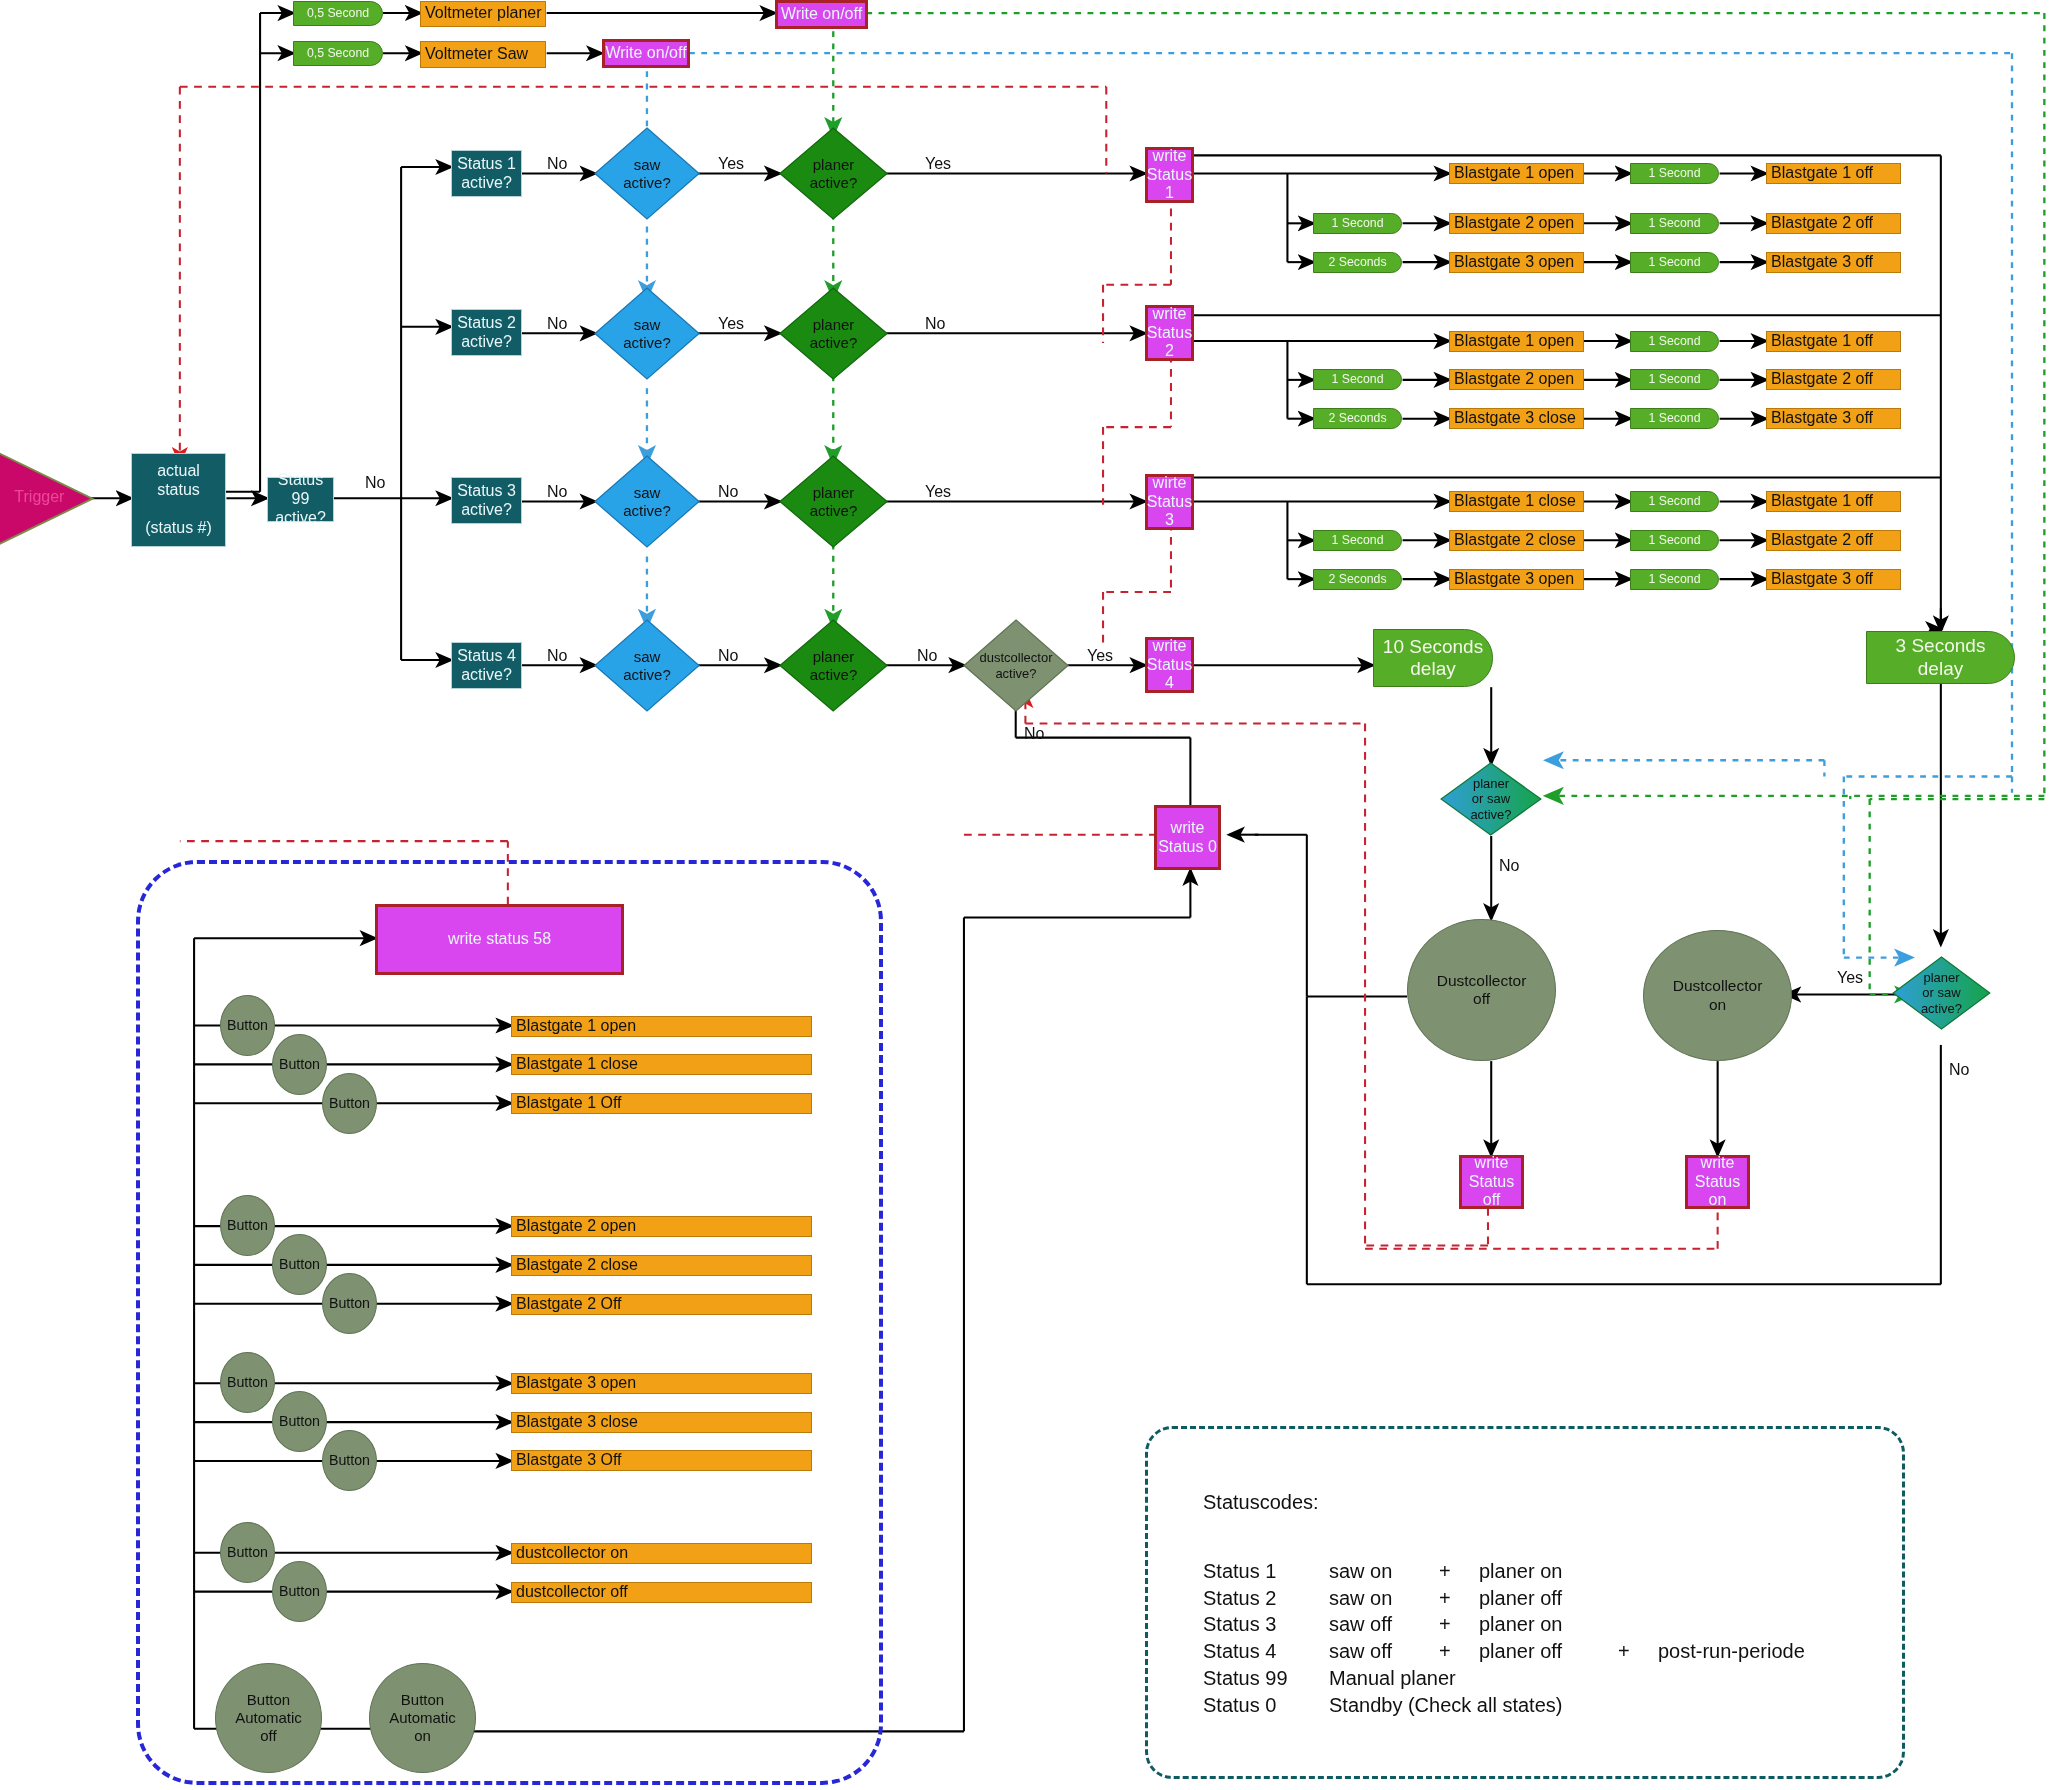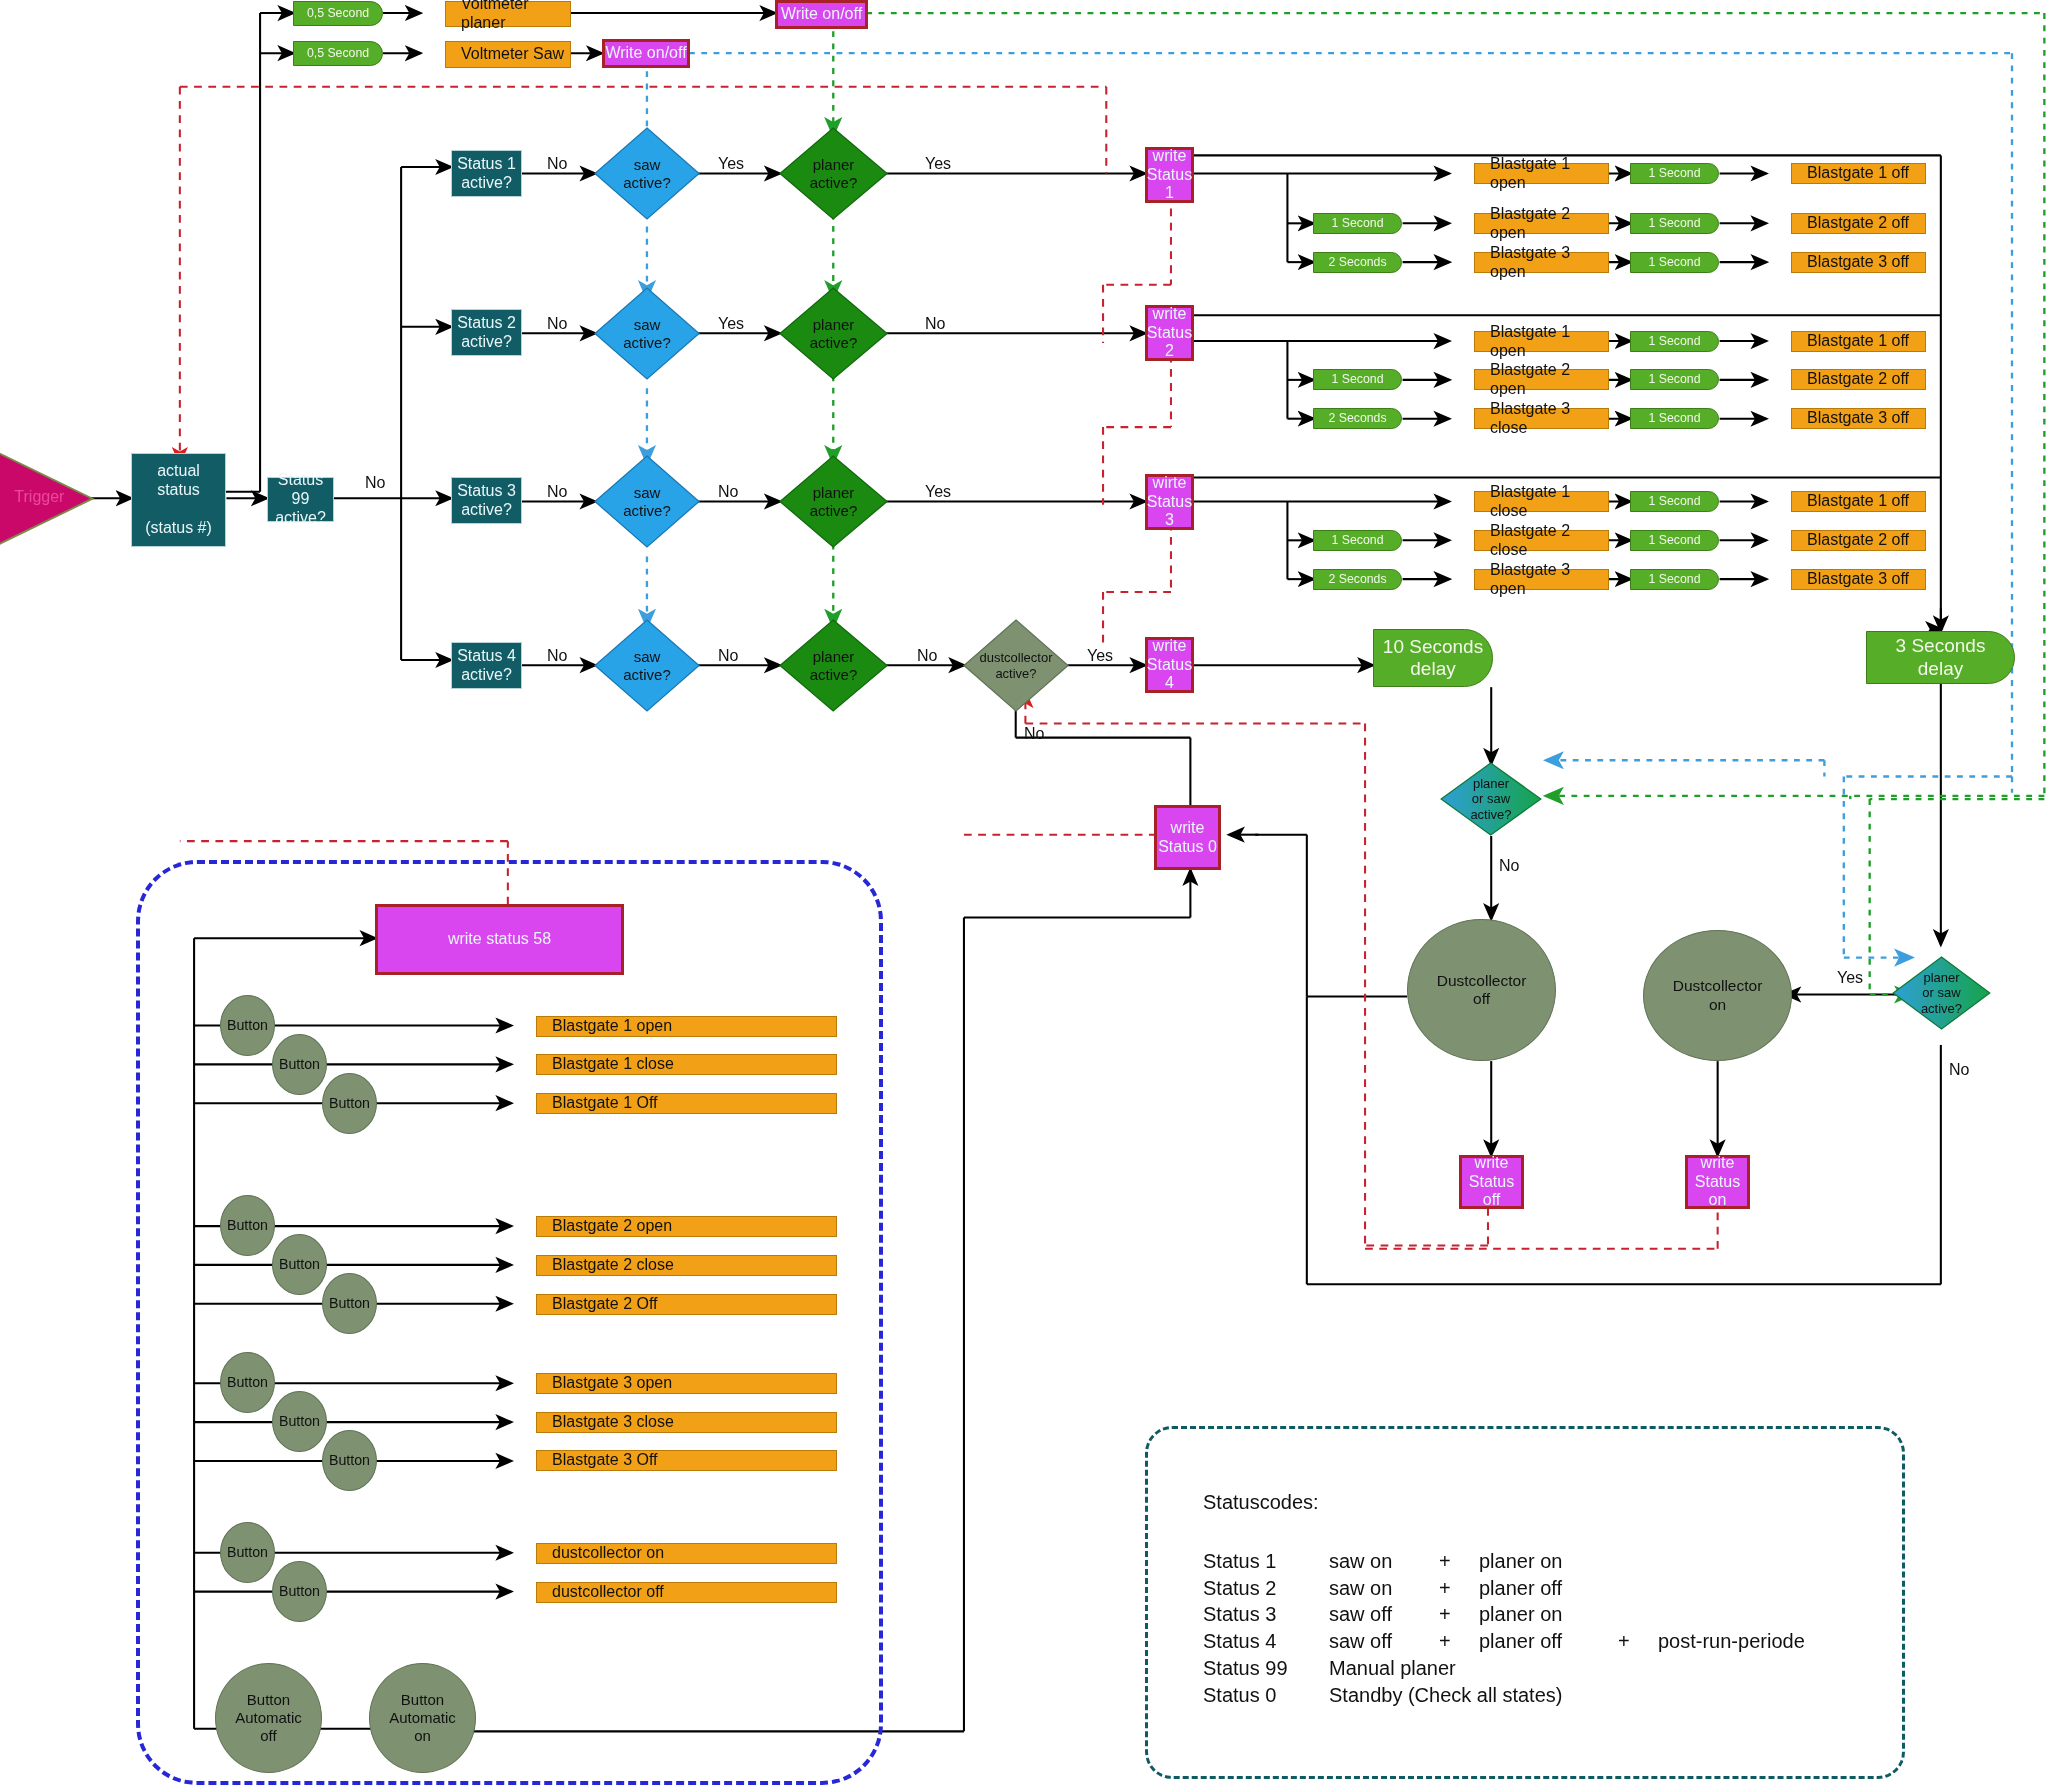--- a/index.html
+++ b/index.html
@@ -5,37 +5,37 @@
   html,body{margin:0;padding:0;background:#fff;}
   body{font-family:"Liberation Sans",sans-serif;}
   #stage{position:relative;width:2056px;height:1791px;background:#ffffff;overflow:hidden;}
 
   .node{position:absolute;box-sizing:border-box;display:flex;align-items:center;justify-content:center;
         text-align:center;line-height:1.18;white-space:pre-line;}
 
   
   .teal{background:#125c66;color:#e9f6f8;border:1.3px solid #b7d3d8;font-size:16px;}
   .teal-red{background:#d946ef;color:#e9f6f8;border:3.2px solid #a82128;font-size:16px;}
-  .orange{background:#f2a117;color:#111;border:0.6px solid #b97a0a;font-size:16px;justify-content:flex-start;padding-left:15px;text-align:left;margin-left:25px;}
+  .orange{background:#f2a117;color:#111;border:0.6px solid #b97a0a;font-size:16px;justify-content:flex-start;padding-left:4px;text-align:left;}
   .green-delay{background:#56ad27;color:#f2f7ea;border:1.3px solid #3d7d19;border-radius:0 22px 22px 0;font-size:12.3px;}
   .green-delay.big{font-size:19px;border-radius:0 28.5px 28.5px 0;}
   .circle{background:#7e9271;color:#111;border:0.6px solid #5f7355;border-radius:50%;font-size:15.5px;}
   .trigger{background:#c9086a;border:1.3px solid #7c8a4a;}
   .lbl{position:absolute;font-size:16px;color:#111;background:transparent;}
   .diamond-wrap{position:absolute;}
   .diamond-wrap svg{display:block;overflow:visible;}
   .diamond-txt{position:absolute;left:0;top:0;width:100%;height:100%;display:flex;align-items:center;
                justify-content:center;text-align:center;white-space:pre-line;font-size:15px;color:#111;line-height:1.18;}
 
   .dashbox{position:absolute;box-sizing:border-box;}
   .bluedash{border:4.5px dashed #2727d8;border-radius:61px;}
   .tealdash{border:3.9px dashed #0f5b62;border-radius:27px;}
 
   .legend{position:absolute;font-size:20px;color:#111;}
-  .legend .hdr{margin-bottom:34px;}
+  .legend .hdr{margin-bottom:44px;}
   .legend table{border-collapse:collapse;font-size:20px;}
   .legend td{padding:1.9px 0;vertical-align:top;}
   .legend td.c0{width:126px;}
   .legend td.c1{width:110px;}
   .legend td.c2{width:40px;}
   .legend td.c3{width:139px;}
   .legend td.c4{width:40px;}
 
   svg.wires{position:absolute;left:0;top:0;width:2056px;height:1791px;pointer-events:none;}
 </style>

